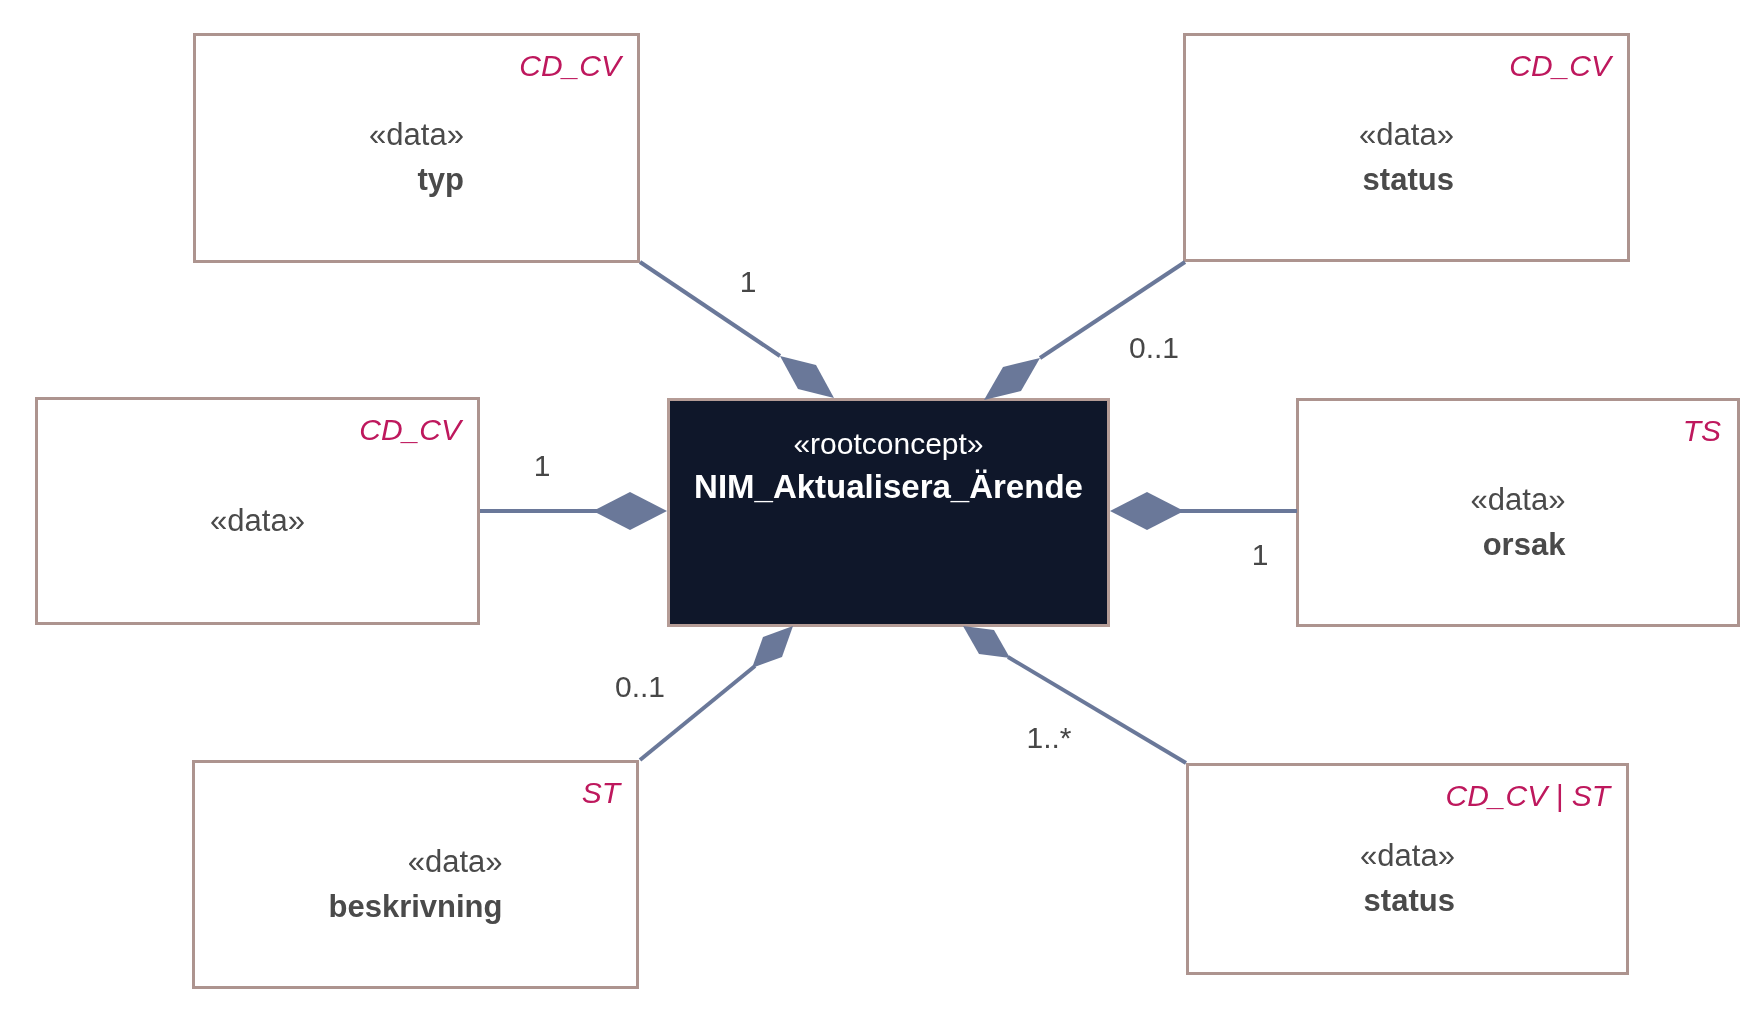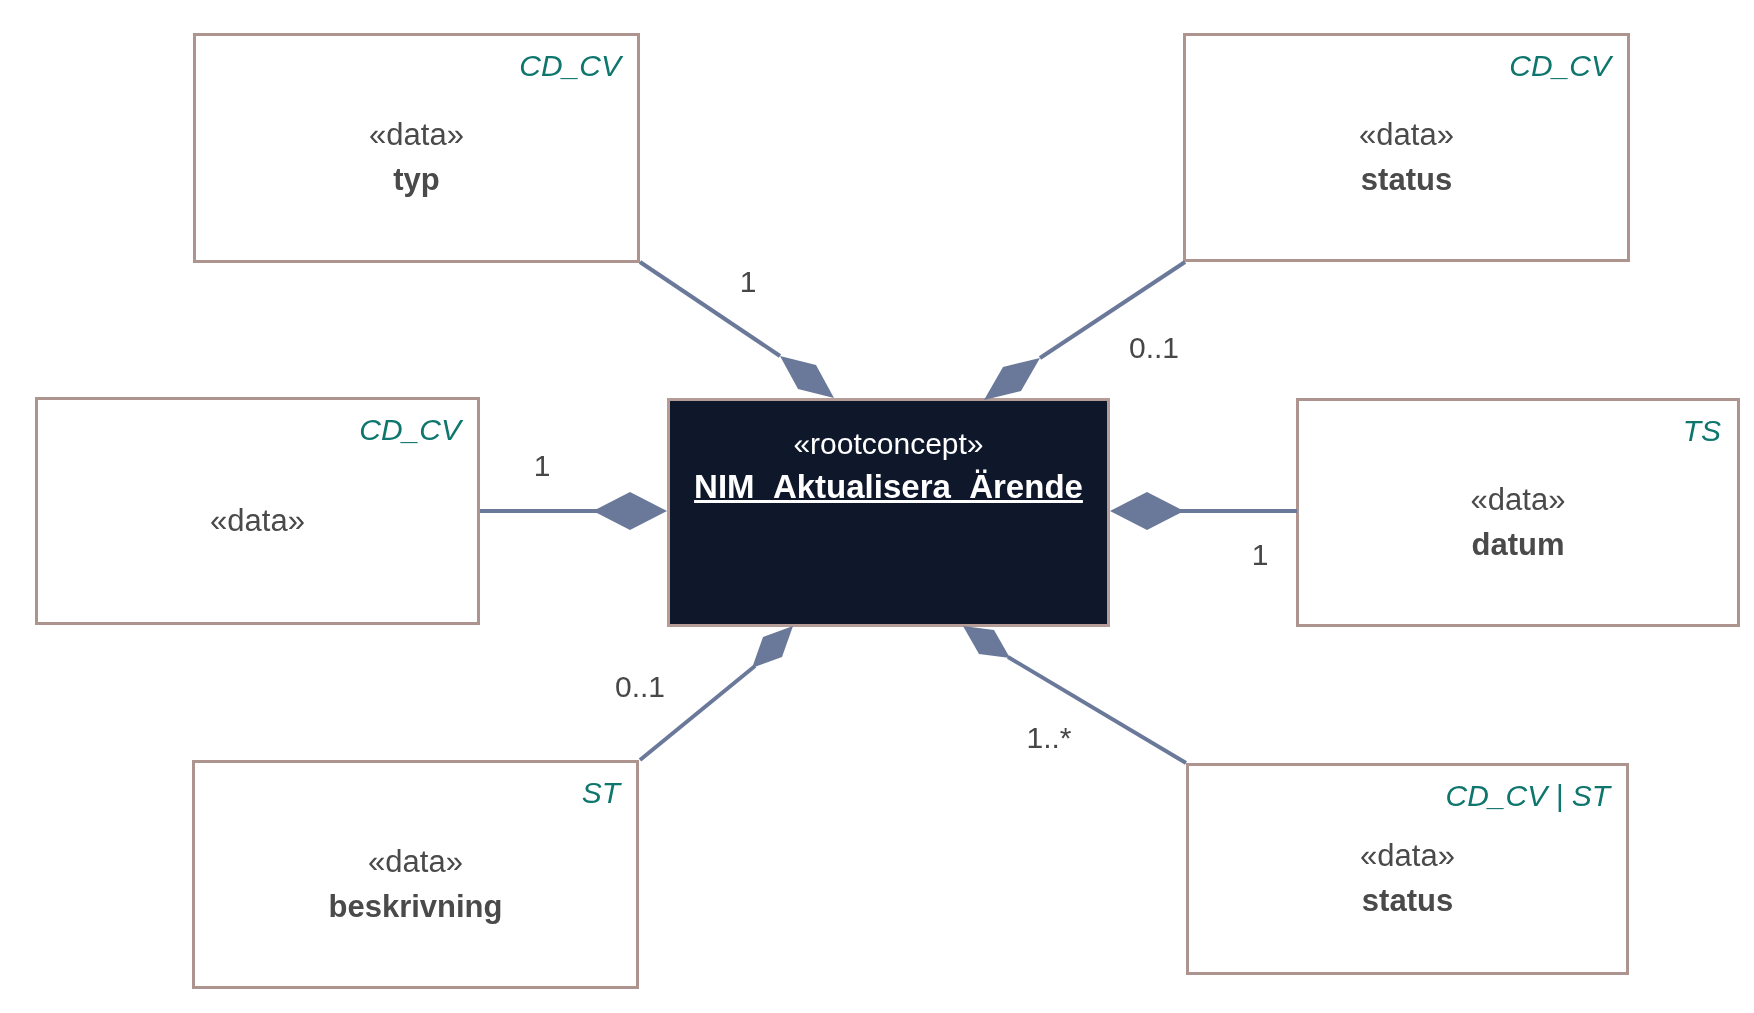--- a/index.html
+++ b/index.html
@@ -29,30 +29,30 @@
     box-sizing: border-box;
     background: #ffffff;
     border: 3px solid #AD948F;
     display: flex;
     flex-direction: column;
     justify-content: center;
     align-items: center;
     z-index: 2;
   }
   .entity-text {
-    text-align: center;
+    text-align: right;
     transform: translateY(9px);
   }
   .type-label {
     position: absolute;
     top: 13px;
     right: 16px;
     font-style: italic;
     font-size: 30px;
-    color: #0f766e;
+    color: #be185d;
   }
   .stereo {
     font-size: 31px;
     line-height: 45px;
     color: #4A4A4A;
   }
   .ename {
     font-size: 31px;
     line-height: 45px;
     font-weight: bold;
@@ -74,21 +74,20 @@
   .root-stereo {
     font-size: 30px;
     line-height: 40px;
     color: #FFFFFF;
   }
   .root-name {
     font-size: 33px;
     line-height: 46px;
     font-weight: bold;
     color: #FFFFFF;
-    text-decoration: underline;
   }
   .mult {
     position: absolute;
     transform: translate(-50%, -50%);
     font-size: 30px;
     color: #474747;
     z-index: 4;
     white-space: nowrap;
   }
 </style>
@@ -143,21 +142,21 @@
     <div class="type-label">CD_CV</div>
     <div class="entity-text">
       <div class="stereo">«data»</div>
     </div>
   </div>
 
   <div class="entity" style="left:1296px; top:398px; width:444px; height:229px">
     <div class="type-label">TS</div>
     <div class="entity-text">
       <div class="stereo">«data»</div>
-      <div class="ename">datum</div>
+      <div class="ename">orsak</div>
     </div>
   </div>
 
   <div class="entity" style="left:192px; top:760px; width:447px; height:229px">
     <div class="type-label">ST</div>
     <div class="entity-text">
       <div class="stereo">«data»</div>
       <div class="ename">beskrivning</div>
     </div>
   </div>

